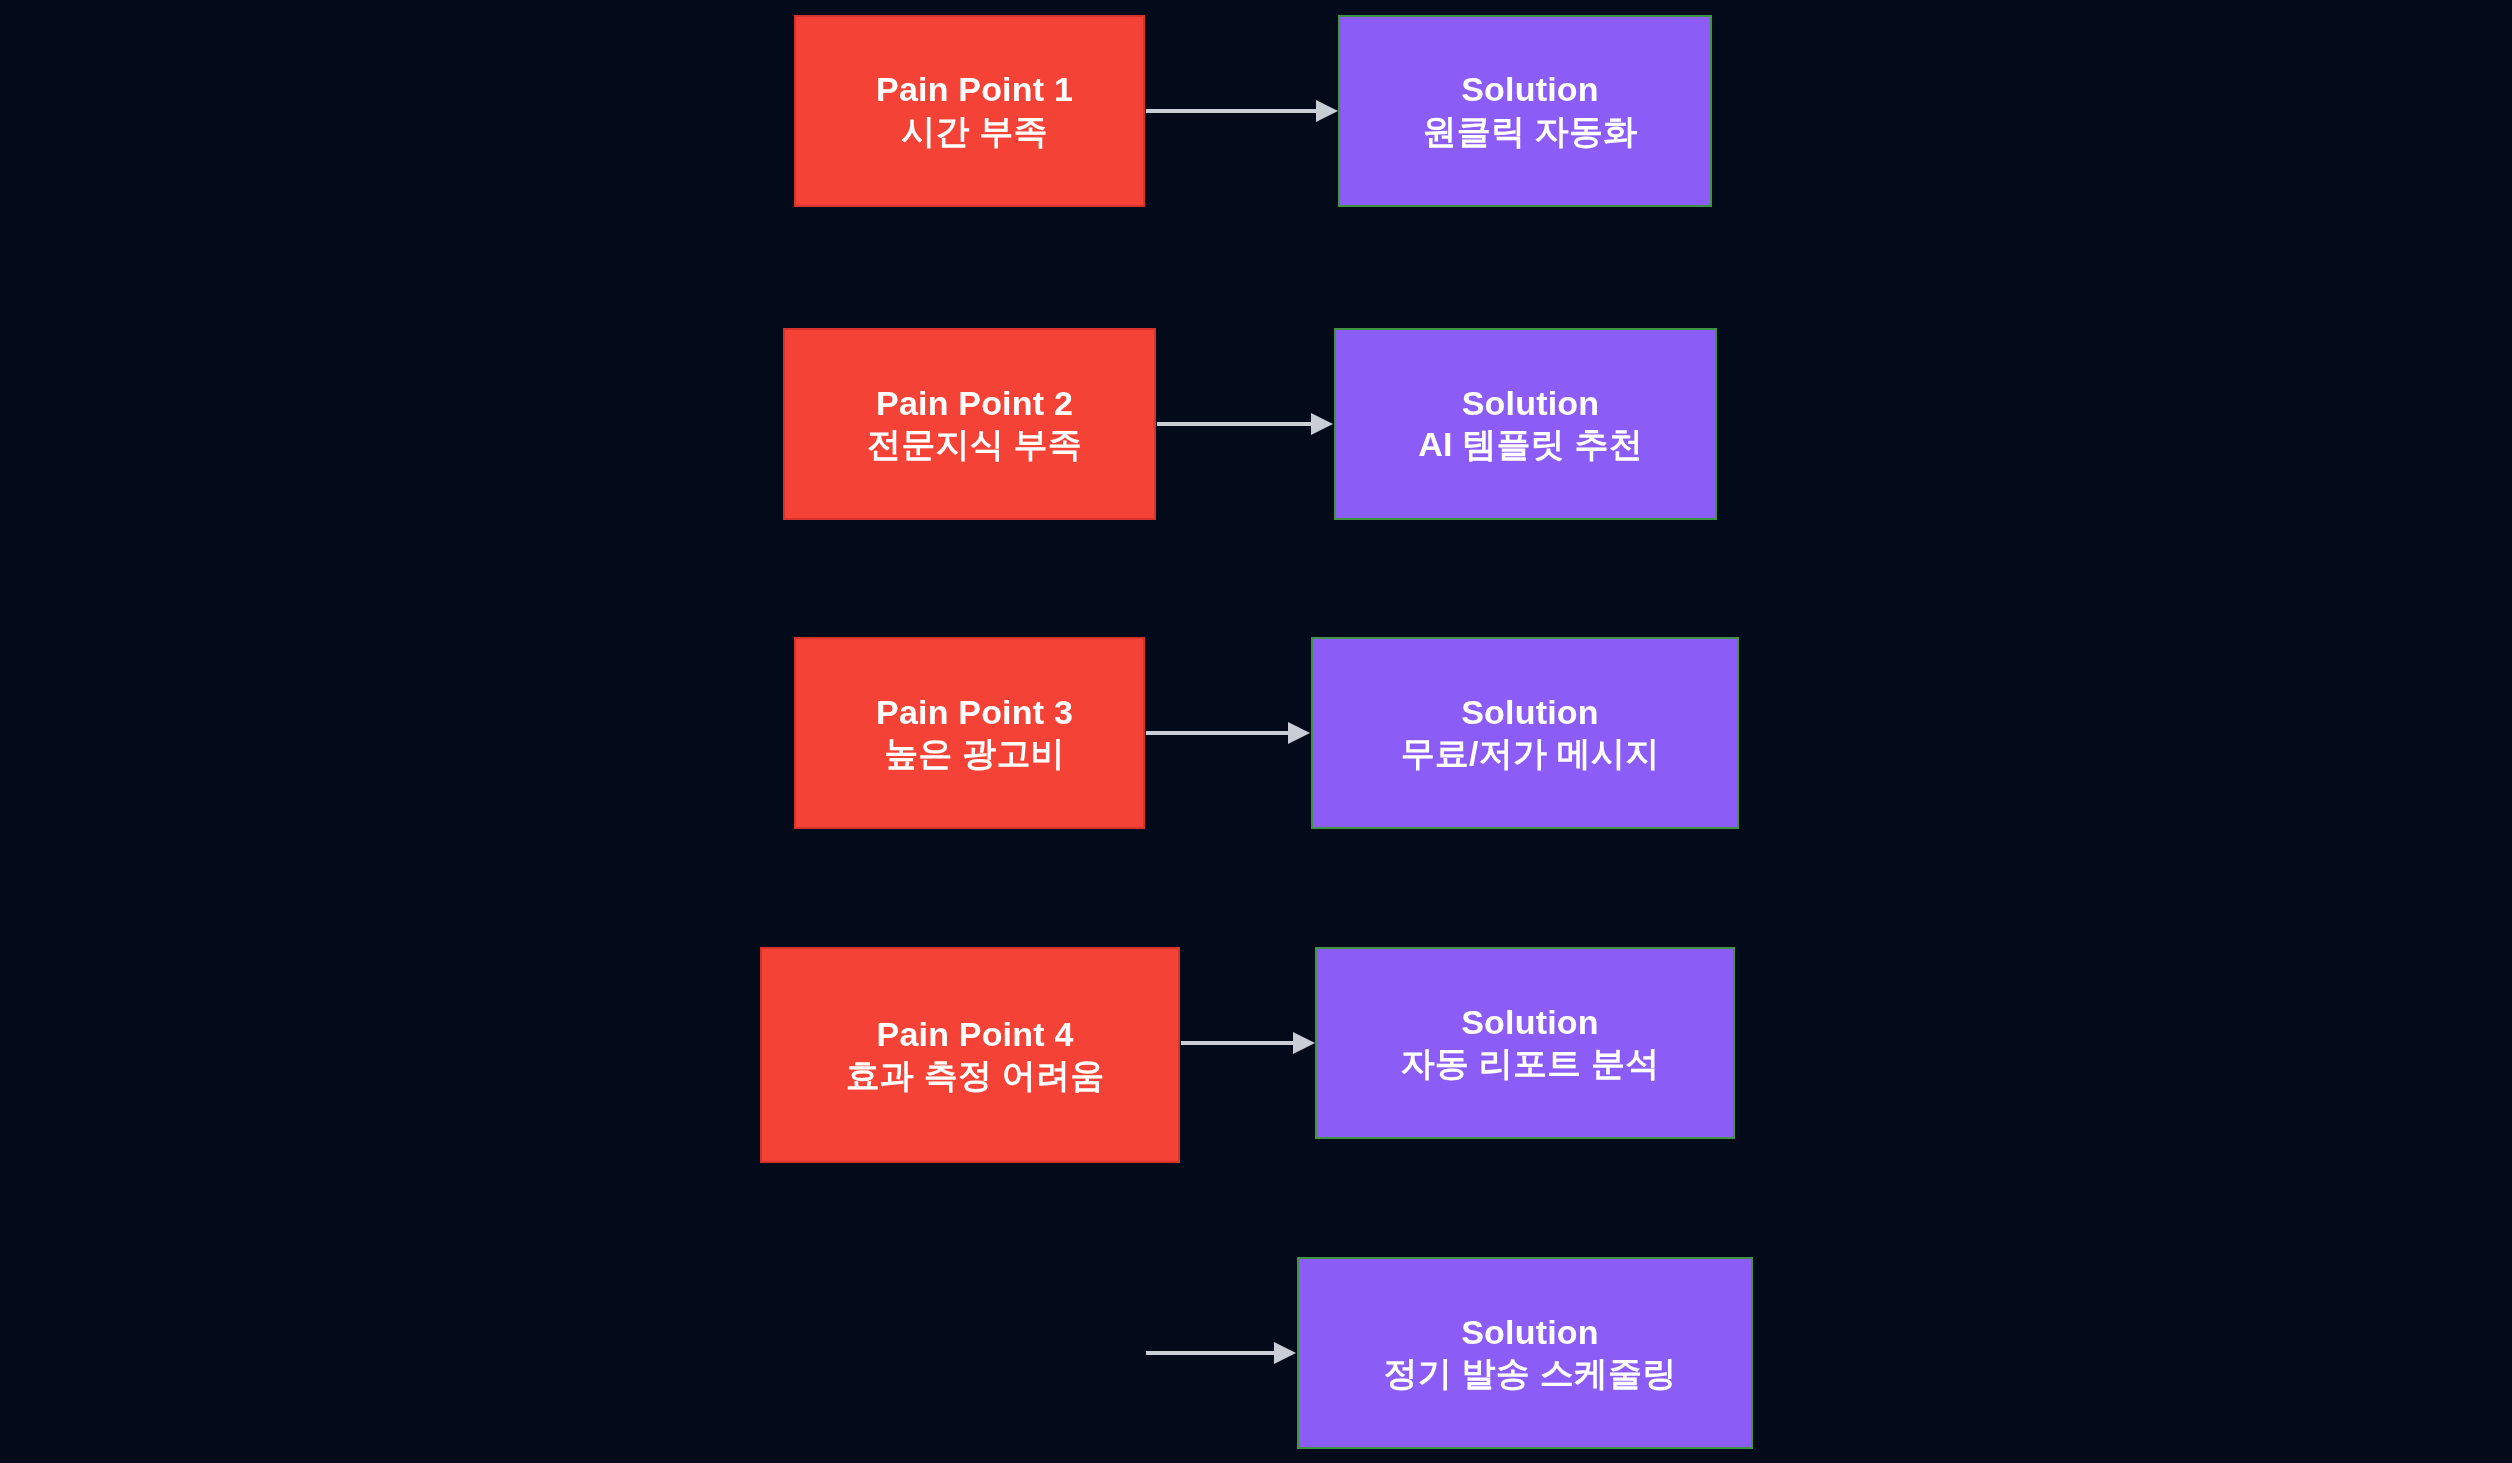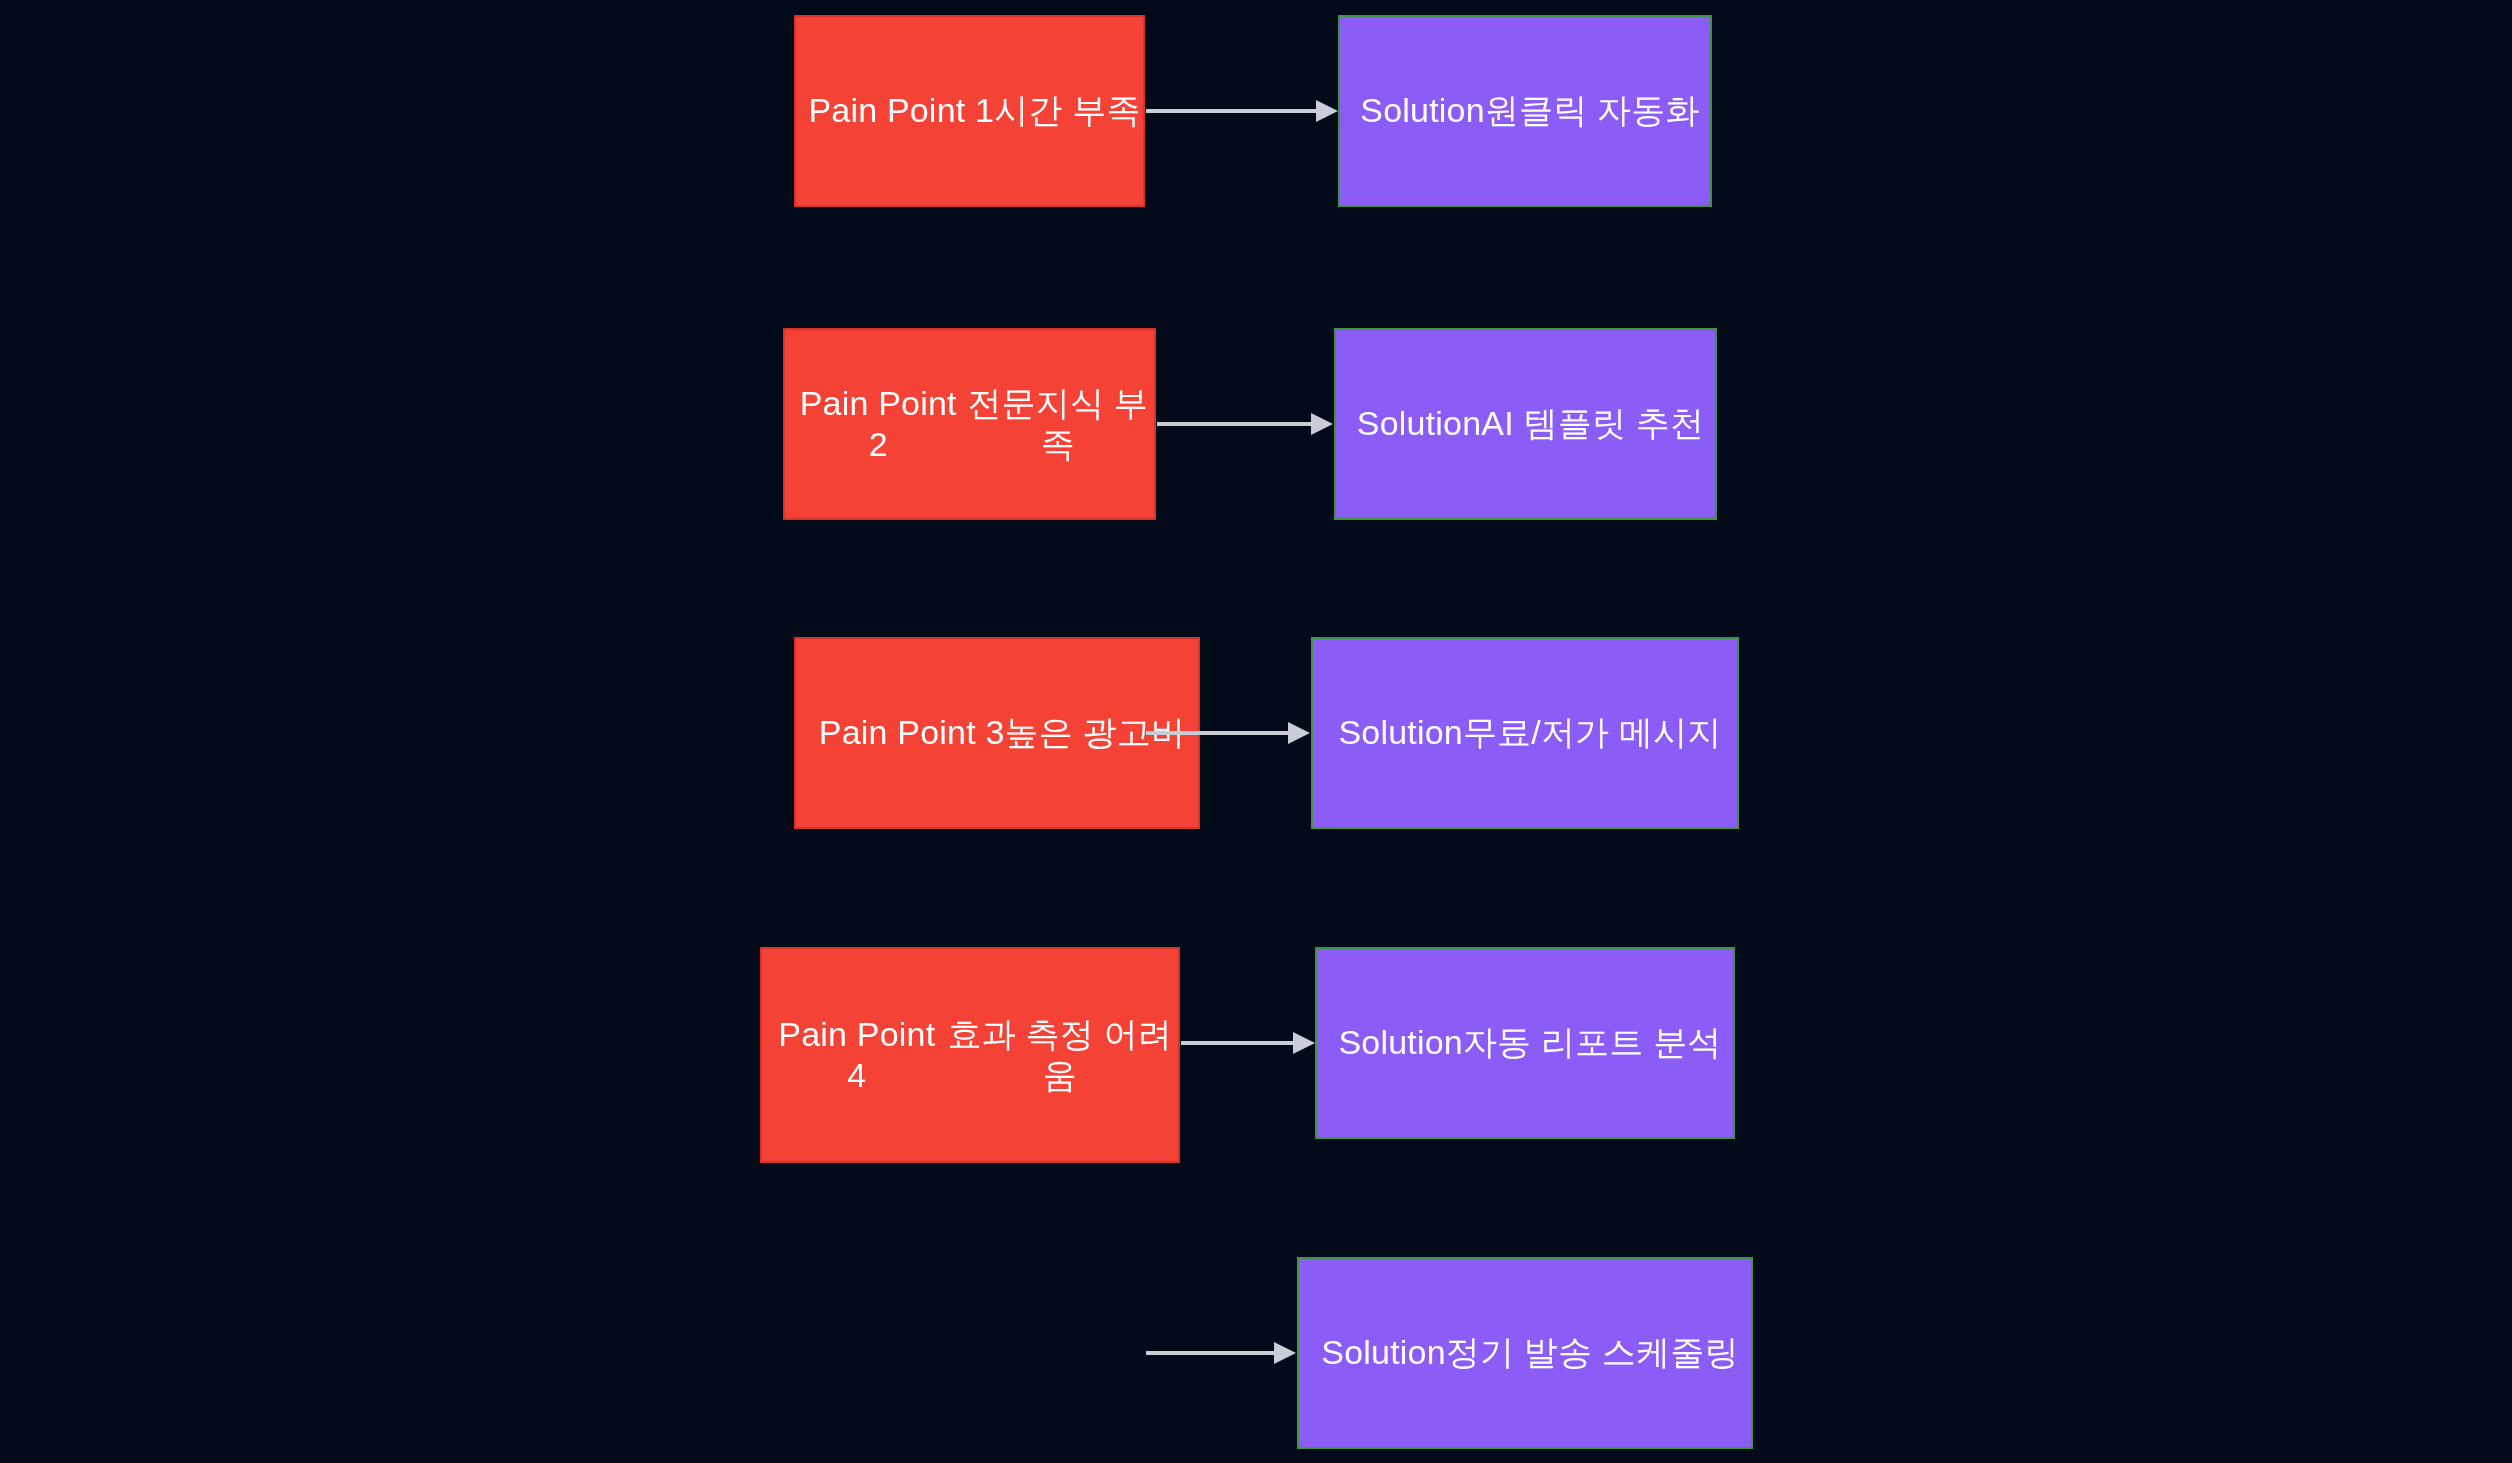--- a/index.html
+++ b/index.html
@@ -12,29 +12,29 @@
     width: 2512px;
     height: 1464px;
     background: #030a1a;
     overflow: hidden;
     font-family: "Liberation Sans", "DejaVu Sans", sans-serif;
   }
   .node {
     position: absolute;
     box-sizing: border-box;
     display: flex;
-    flex-direction: row;
+    flex-direction: column;
     align-items: center;
     justify-content: center;
     text-align: center;
     color: #ffffff;
     font-size: 34px;
     line-height: 1.22;
     letter-spacing: 0.2px;
-    font-weight: 400;
+    font-weight: 700;
     border-width: 2.8px;
     border-style: solid;
     user-select: none;
     padding-left: 10px;
   }
   .node .l1 { display: block; }
   .node .l2 { display: block; }
   .node.pain {
     background: #f44336;
     border-color: #d6342a;
@@ -88,21 +88,21 @@
   </div>
   <div class="edge" style="left:1157px; top:422px; width:176px;">
     <div class="shaft" style="width:156px;"></div>
     <div class="head" style="left:154px;"></div>
   </div>
   <div class="node solution" style="left:1334px; top:328px; width:383px; height:192px;">
     <span class="l1">Solution</span>
     <span class="l2">AI 템플릿 추천</span>
   </div>
 
-  <div class="node pain" style="left:794px; top:637px; width:406px; height:192px;">
+  <div class="node pain" style="left:794px; top:637px; width:351px; height:192px;">
     <span class="l1">Pain Point 3</span>
     <span class="l2">높은 광고비</span>
   </div>
   <div class="edge" style="left:1146px; top:731px; width:164px;">
     <div class="shaft" style="width:144px;"></div>
     <div class="head" style="left:142px;"></div>
   </div>
   <div class="node solution" style="left:1311px; top:637px; width:428px; height:192px;">
     <span class="l1">Solution</span>
     <span class="l2">무료/저가 메시지</span>

